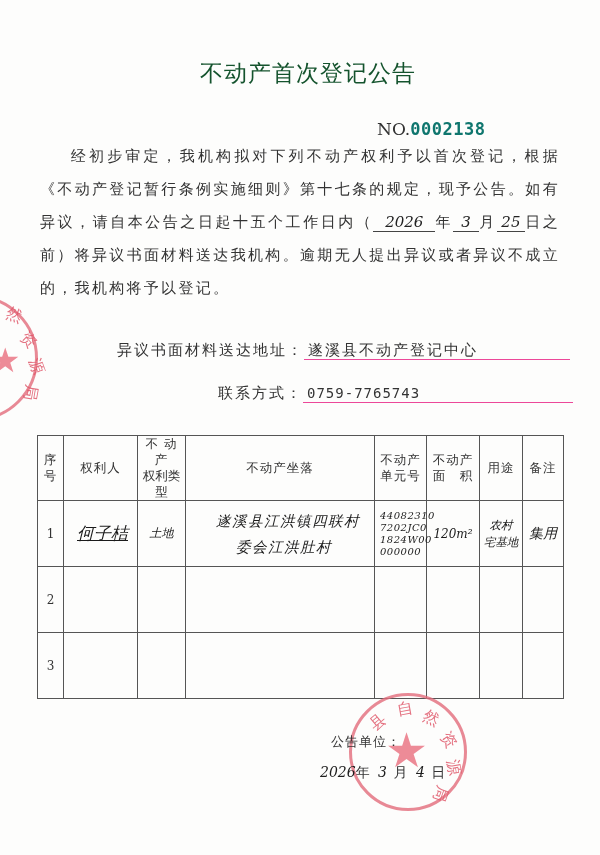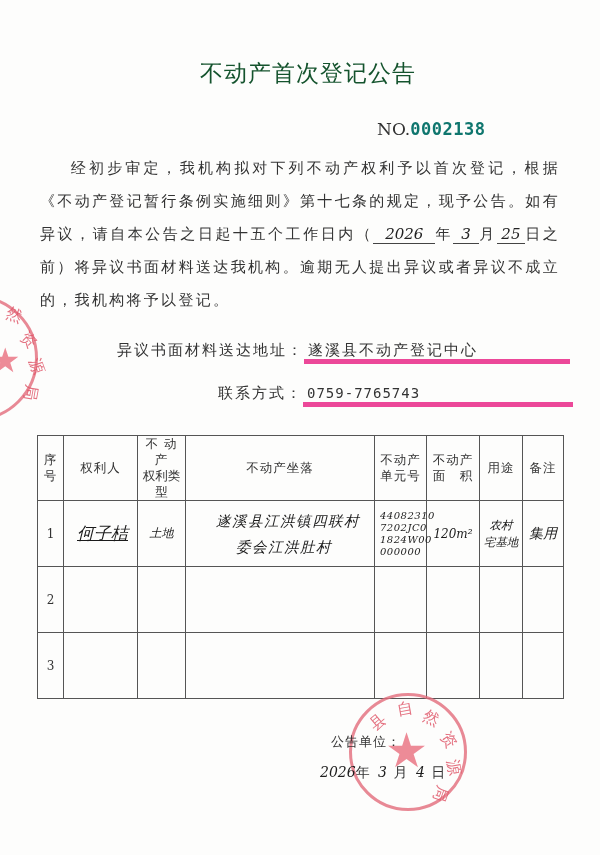--- a/index.html
+++ b/index.html
@@ -14,33 +14,33 @@
     left: 8px; width: 600px; top: 58px; text-align: center;
     font-family: "DejaVu Sans", "Liberation Sans", sans-serif;
     font-size: 23px; letter-spacing: 1px; color: #14532d;
   }
   .serial { left: 377px; top: 119px; font-size: 17px; color: #333; }
   .serial .num {
     color: #0f766e; font-family: "DejaVu Sans Mono", "Liberation Mono", monospace;
     font-weight: bold; font-size: 17px; letter-spacing: 0.5px;
   }
   .para {
-    left: 40px; width: 520px; top: 152px;
+    left: 40px; width: 520px; top: 140px;
     font-size: 15px; line-height: 33px; letter-spacing: 2.3px;
     text-align: justify; color: #333;
   }
   .para .indent { display: inline-block; width: 30px; }
   .hw {
     font-family: "DejaVu Serif", "Liberation Serif", serif; font-style: italic;
     color: #222; display: inline-block; border-bottom: 1px solid #444;
     text-align: center; line-height: 18px; letter-spacing: 0;
   }
   .line-row { font-size: 15px; letter-spacing: 2px; color: #333; }
   .line-row .value {
-    display: inline-block; border-bottom: 5px solid #ec4899; padding-left: 4px;
+    display: inline-block; border-bottom: 1px solid #ec4899; padding-left: 4px;
     line-height: 18px; letter-spacing: 2px;
   }
   .addr { left: 117px; top: 341px; }
   .addr .value { width: 262px; }
   .contact { left: 218px; top: 384px; }
   .contact .value {
     width: 266px; font-family: "DejaVu Sans Mono", "Liberation Mono", monospace;
     font-size: 14px; letter-spacing: 1px;
   }
 

